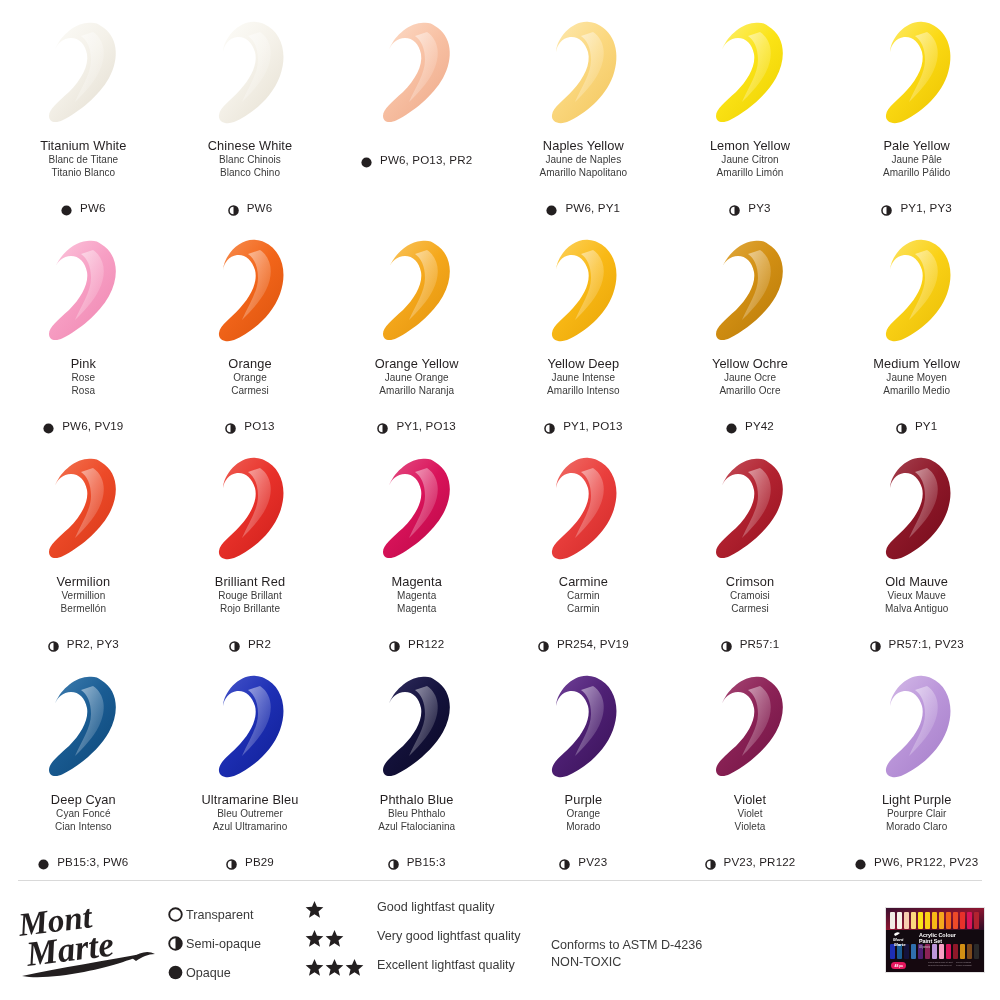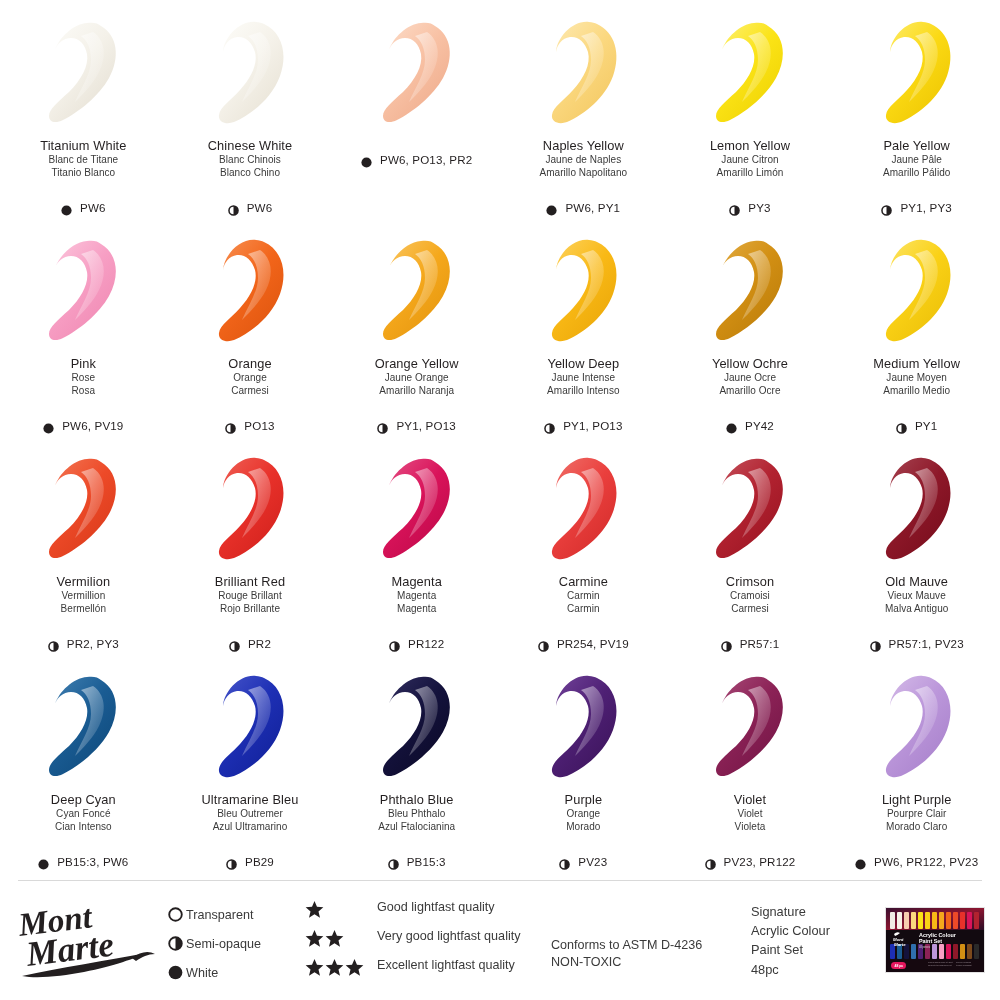--- a/index.html
+++ b/index.html
@@ -990,21 +990,21 @@
           </svg>
         </span>
         <span class="txt">Semi-opaque</span>
       </div>
       <div class="legend-row">
         <span class="sym">
           <svg width="15" height="15" viewBox="0 0 16 16">
               <circle cx="8" cy="8" r="7.3" fill="#231f20"></circle>
             </svg>
         </span>
-        <span class="txt">White</span>
+        <span class="txt">Opaque</span>
       </div>
     </div>
 
     <div class="legend-stars">
       <div class="star-row">
         <span class="stars">
           <svg class="star" viewBox="0 0 20 20">
               <polygon points="10,1 12.6,7.2 19.3,7.7 14.2,12.1 15.8,18.6 10,15 4.2,18.6 5.8,12.1 0.7,7.7 7.4,7.2" fill="#231f20"></polygon>
             </svg>
         </span>
@@ -1035,26 +1035,20 @@
         </span>
         <span class="txt">Excellent lightfast quality</span>
       </div>
     </div>
 
     <div class="conforms">
       <div>Conforms to ASTM D-4236</div>
       <div>NON-TOXIC</div>
     </div>
 
-    <div class="product-info">
-      <div>Signature</div>
-      <div>Acrylic Colour</div>
-      <div>Paint Set</div>
-      <div>48pc</div>
-    </div>
 
     <div class="box-img">
       <svg viewBox="0 0 98 64" xmlns="http://www.w3.org/2000/svg" aria-hidden="true">
         <defs>
           <linearGradient id="bgTop" x1="0" y1="0" x2="1" y2="1">
             <stop offset="0%" stop-color="#3a1030"></stop>
               <stop offset="50%" stop-color="#8c1530"></stop>
               <stop offset="100%" stop-color="#2b0c26"></stop>
           </linearGradient>
         </defs>

